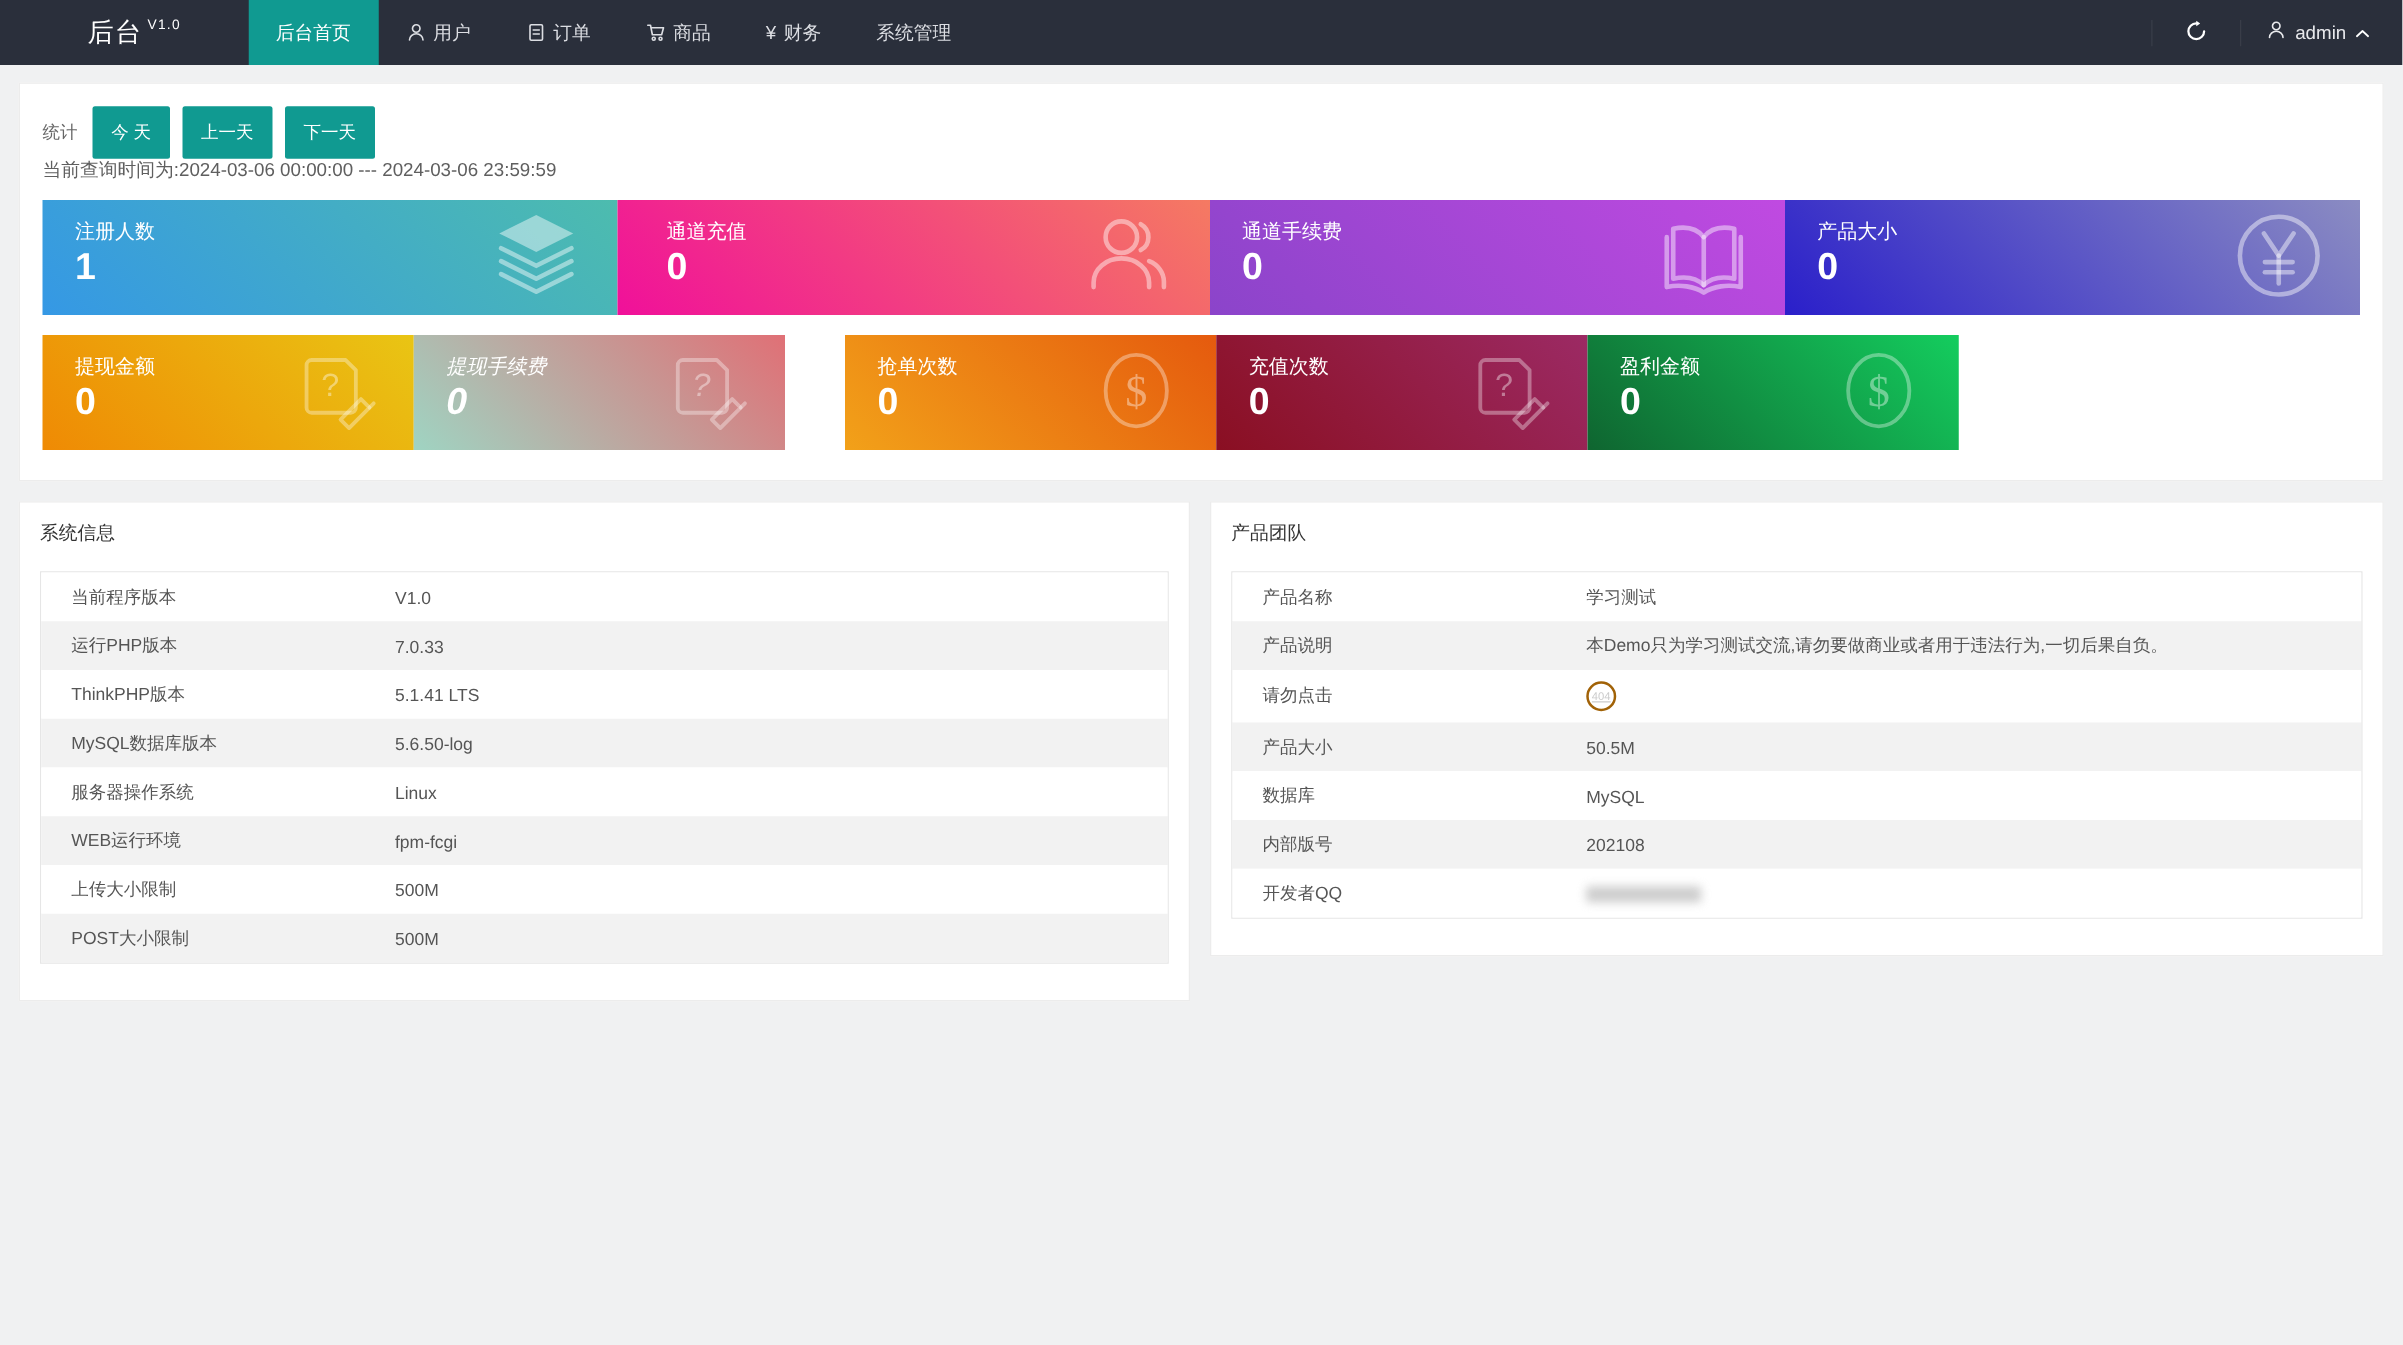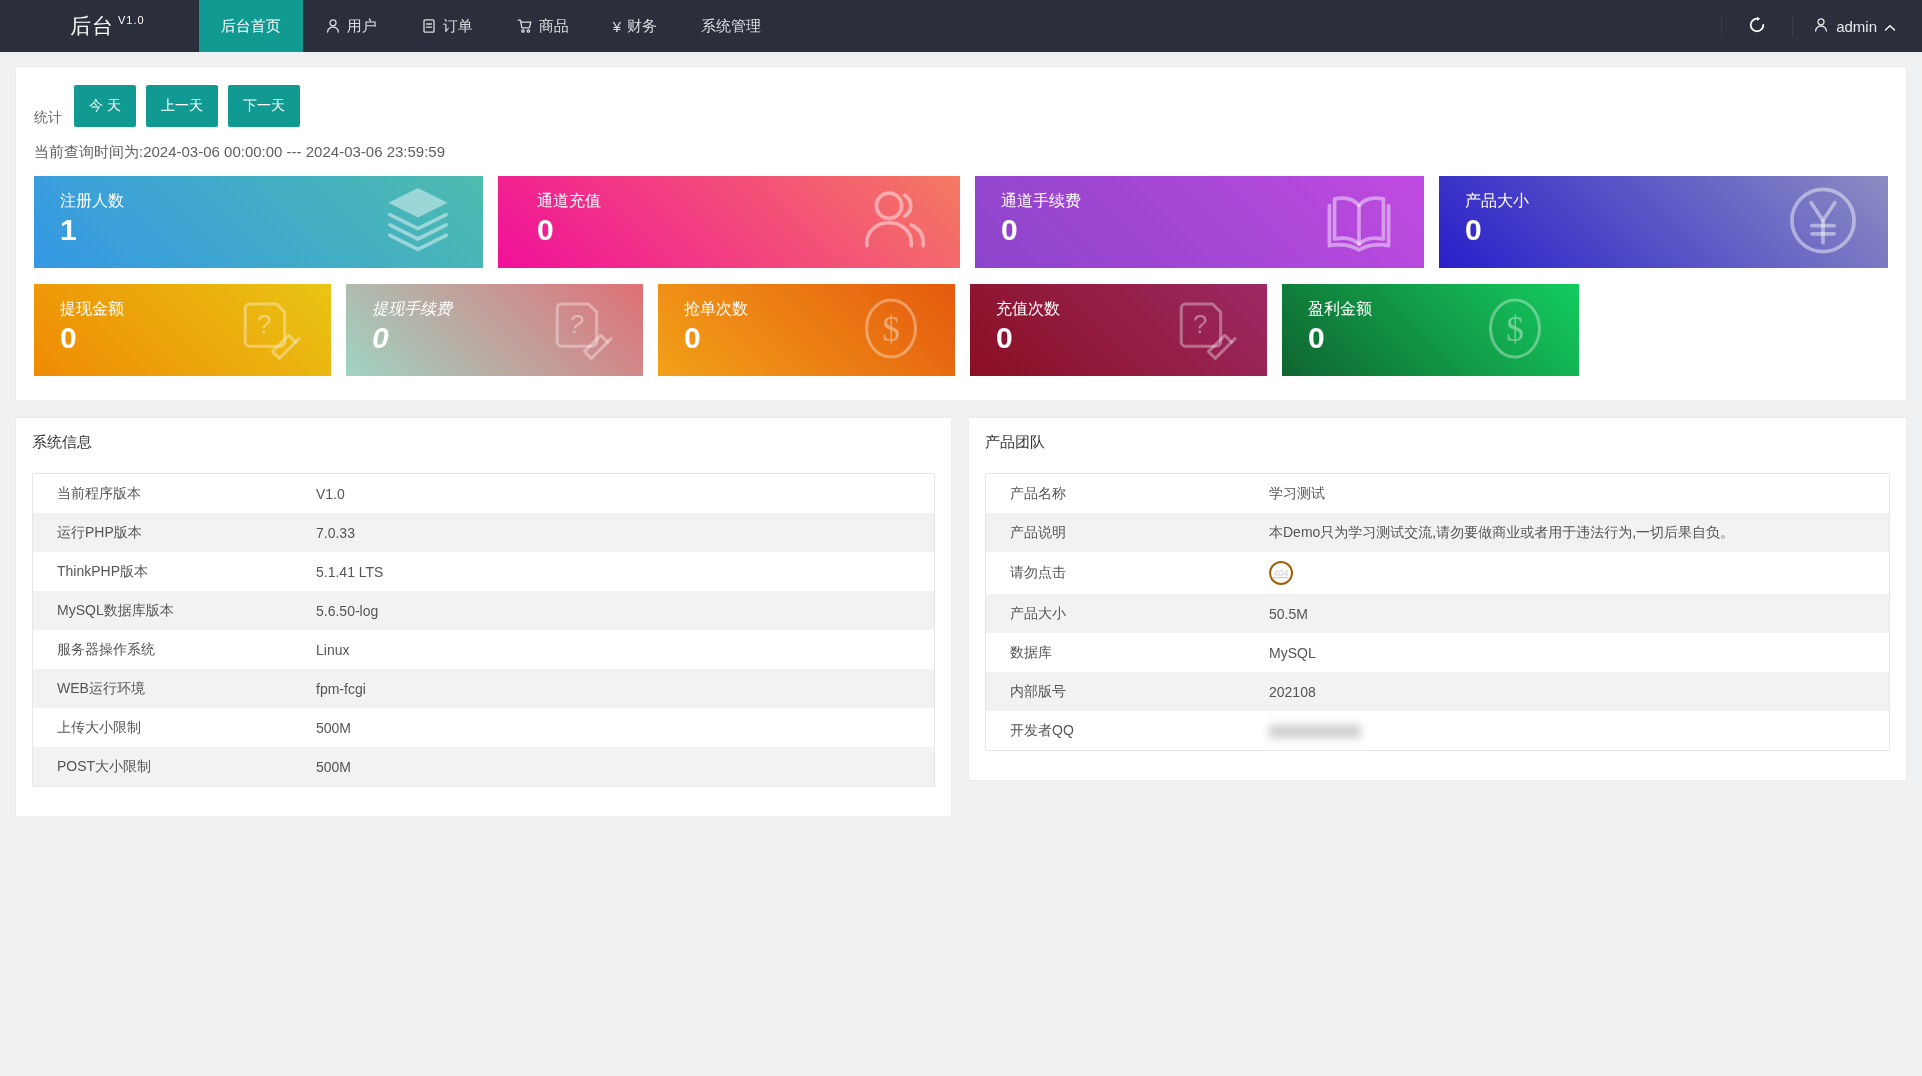--- a/index.html
+++ b/index.html
@@ -43,29 +43,29 @@
     border-left:1px solid rgba(255,255,255,.07);border-right:1px solid rgba(255,255,255,.07);
   }
   .user-menu{
     display:flex;align-items:center;gap:7px;padding:0 26px 0 20px;cursor:pointer;
     color:#e8e9ec;font-size:15px;
   }
   
   .main{padding:14px 15px 0 15px;}
   .panel{background:#fff;border:1px solid #ececec;}
   .stats-panel{padding:18px 18px 24px 18px;margin-bottom:16px;}
-  .stats-head{display:flex;align-items:flex-end;margin-bottom:16px;}
+  .stats-head{display:flex;align-items:center;}
   .stats-label{color:#666;font-size:14px;margin-right:12px;}
   .day-btn{
     background:var(--accent);color:#fff;border:none;border-radius:2px;
     height:42px;padding:0 15px;font-size:14px;margin-right:10px;cursor:pointer;
     font-family:inherit;
   }
   .query-time{color:#5f5f5f;font-size:15px;margin-bottom:14px;}
-  .cards-row{display:flex;gap:15px;}
+  .cards-row{display:flex;}
   .cards-row + .cards-row{margin-top:16px;}
   .stat-card{
     position:relative;height:92px;color:#fff;padding:15px 0 0 26px;overflow:hidden;
   }
   .cards-row1 .stat-card{flex:1;}
   .cards-row2 .stat-card{width:297px;flex:0 0 297px;}
   .stat-card .card-title{font-size:16px;}
   .stat-card .card-value{font-size:30px;font-weight:bold;margin-top:3px;line-height:1;}
   .card-icon{
     position:absolute;right:28px;top:50%;transform:translateY(-50%);
@@ -251,21 +251,21 @@
         <div class="card-value">0</div>
         <span class="card-icon">
           <svg width="68" height="68" viewBox="0 0 100 100">
             <path class="st2" d="M24,14 h40 l12,12 v44 a6,6 0 0 1 -6,6 h-46 a6,6 0 0 1 -6,-6 v-50 a6,6 0 0 1 6,-6 z"></path>
             <text x="46" y="56" font-size="38" text-anchor="middle" fill="rgba(255,255,255,.4)" font-family="'Liberation Sans',sans-serif">?</text>
             <polygon class="st2" points="58,84 82,60 92,70 68,94"></polygon>
             <path class="st2" d="M92,70 L97,65"></path>
           </svg>
         </span>
       </div>
-      <div class="stat-card" style="background: linear-gradient(45deg, rgb(242, 161, 25), rgb(229, 90, 14));">
+      <div class="stat-card" style="background: linear-gradient(45deg, rgb(242, 161, 25), rgb(229, 90, 14)); margin-left: 48px;">
         <div class="card-title">抢单次数</div>
         <div class="card-value">0</div>
         <span class="card-icon">
           <svg width="68" height="68" viewBox="0 0 100 100">
             <ellipse class="st2" cx="50" cy="50" rx="36" ry="42"></ellipse>
             <text x="50" y="68" font-size="52" text-anchor="middle" fill="rgba(255,255,255,.4)" font-family="'Liberation Serif',serif">$</text>
           </svg>
         </span>
       </div>
       <div class="stat-card" style="background: linear-gradient(45deg, rgb(138, 15, 34), rgb(156, 42, 100));">

